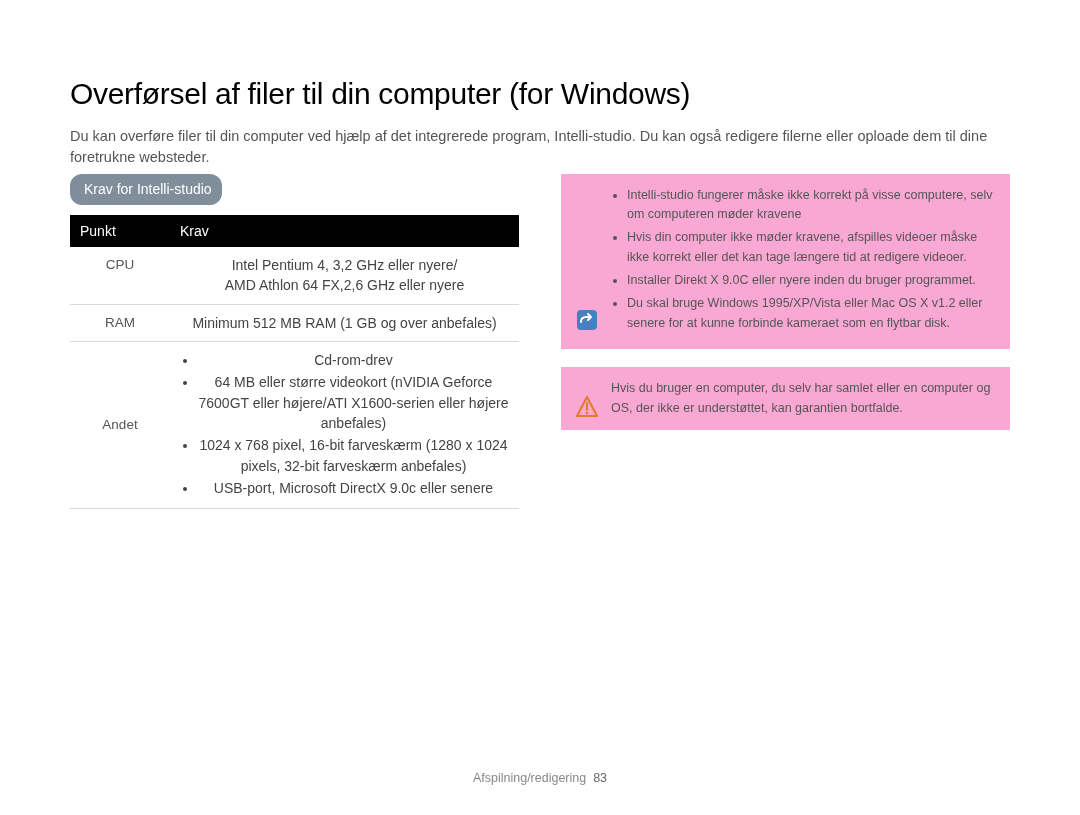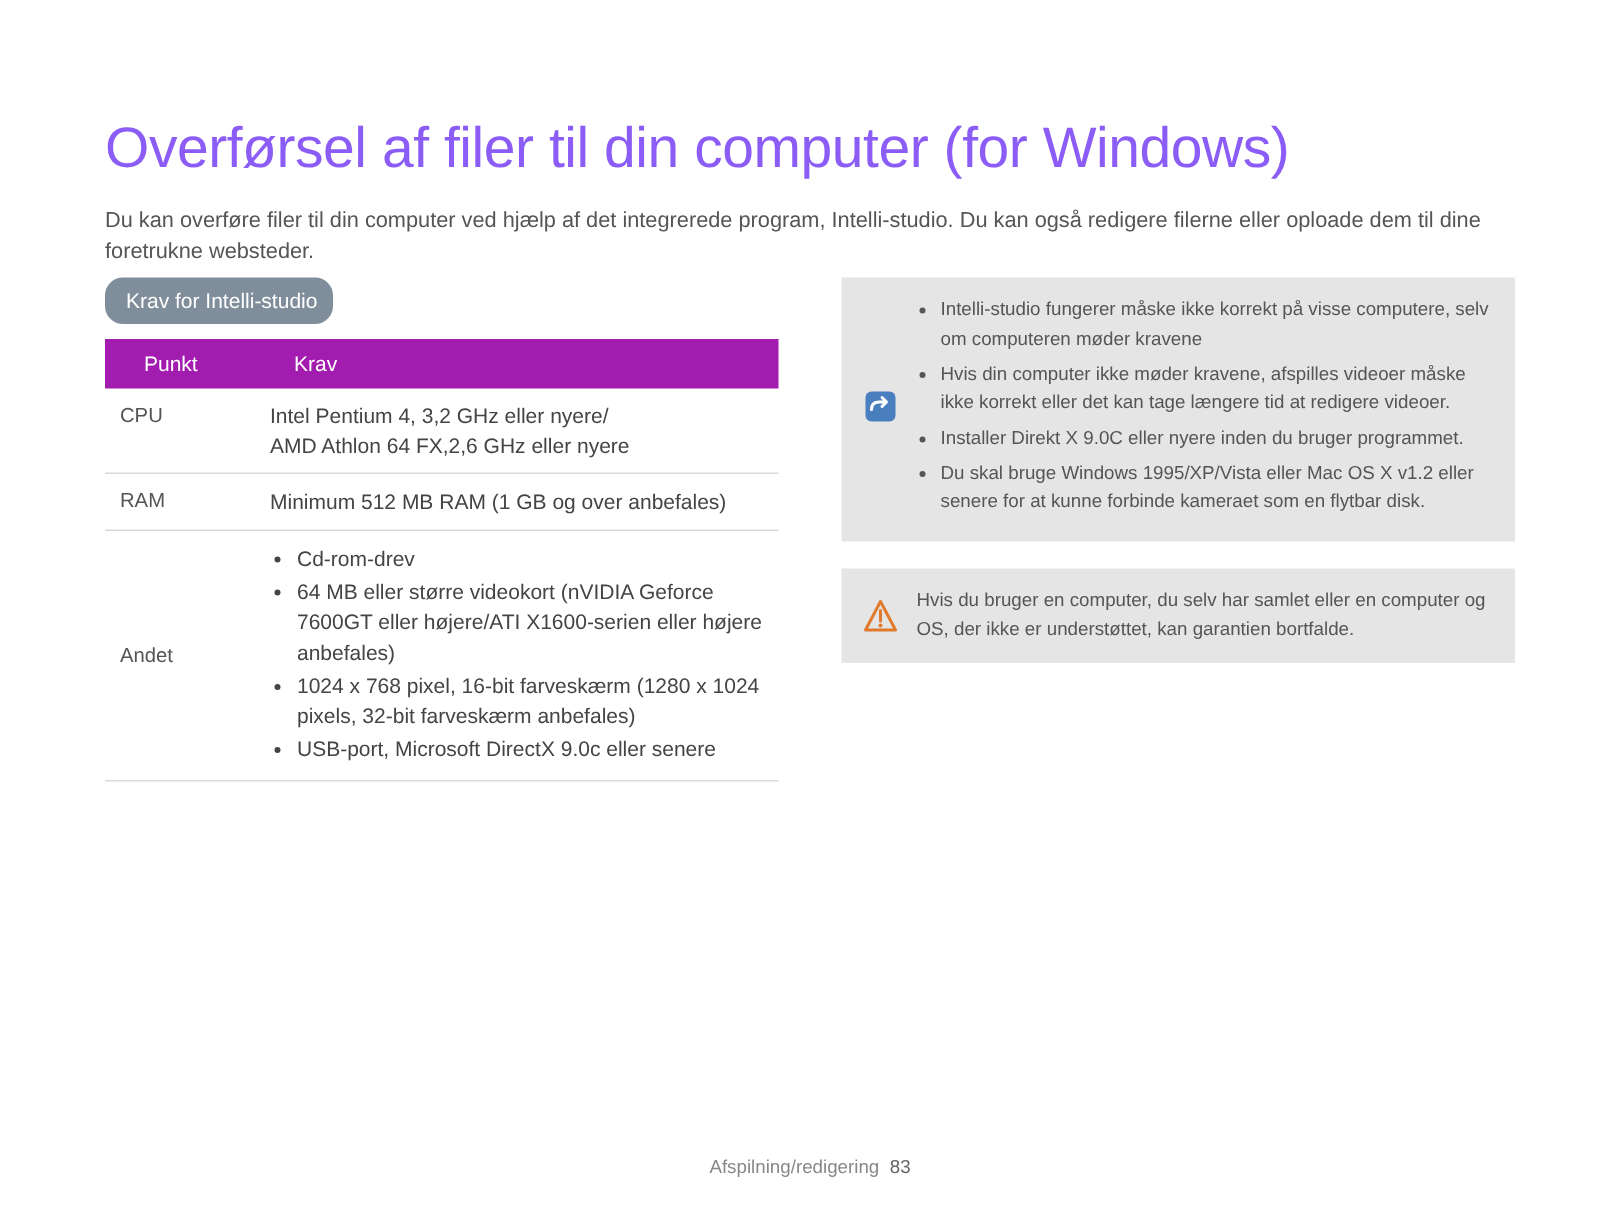--- a/index.html
+++ b/index.html
@@ -10,23 +10,23 @@
     font-family: Arial, Helvetica, sans-serif;
     color: #444;
     font-size: 14px;
     line-height: 1.45;
     position: relative;
   }
   .page {
     padding: 72px 70px 0 70px;
   }
   h1.title {
-    font-size: 38px;
+    font-size: 30px;
     font-weight: 400;
-    color: #8b5cf6;
+    color: #000000;
     margin-bottom: 10px;
     letter-spacing: -0.3px;
   }
   p.intro {
     font-size: 14.5px;
     color: #555;
     margin-bottom: 6px;
     line-height: 1.45;
   }
   .columns {
@@ -45,50 +45,51 @@
     padding: 5px 10px 6px 14px;
     border-radius: 12px;
     margin-bottom: 10px;
   }
   table.req {
     width: 100%;
     border-collapse: collapse;
     font-size: 14px;
   }
   table.req th {
-    background: #a21caf;
+    background: #000000;
     color: #fff;
     font-weight: 400;
     text-align: left;
-    padding: 6px 26px;
+    padding: 6px 10px;
   }
   table.req td {
     border-bottom: 1px solid #d9d9d9;
     padding: 8px 10px;
     vertical-align: top;
     color: #444;
+    text-align: center;
   }
   table.req td.label {
     width: 100px;
     font-size: 13.5px;
     color: #555;
   }
   table.req ul {
     list-style: disc;
     padding-left: 18px;
   }
   table.req ul li {
     margin-bottom: 2px;
   }
   .note-box {
-    background: #e5e5e5;
+    background: #f9a8d4;
     padding: 12px 14px 12px 14px;
     display: flex;
     gap: 12px;
-    align-items: center;
+    align-items: flex-end;
     font-size: 12.5px;
     color: #555;
     line-height: 1.55;
     margin-bottom: 18px;
   }
   .note-box ul {
     list-style: disc;
     padding-left: 16px;
   }
   .note-box ul li {

